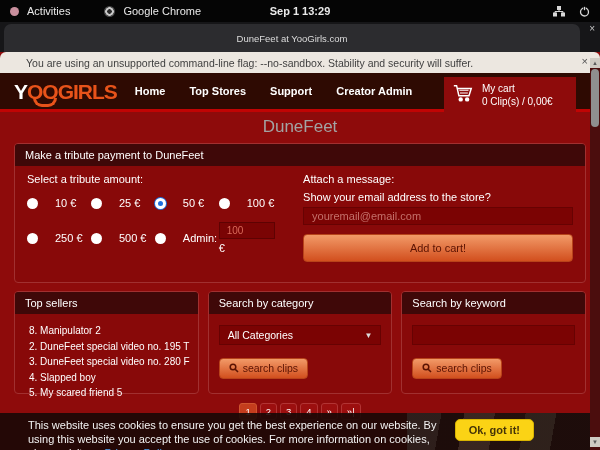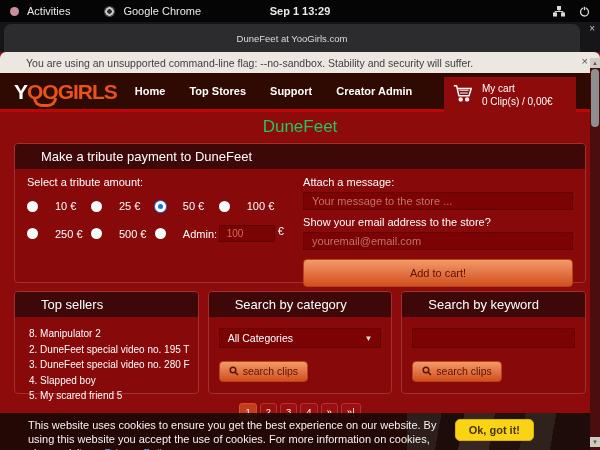--- a/index.html
+++ b/index.html
@@ -39,38 +39,38 @@
   .logo .smile { position:absolute; left:19px; top:17px; width:24px; height:9px;
                  border:3px solid #e8531a; border-top:none; border-radius:0 0 24px 24px; }
   .nav { display:flex; gap:24px; margin-left:18px; font-size:11px; color:#fff; font-weight:bold; }
   .nav-item { cursor:pointer; }
   .cartbox { position:absolute; right:24px; top:4px; width:132px; height:35px; background:#8e0b0b;
              display:flex; align-items:center; gap:8px; padding:2px 8px; color:#fff; }
   .cart-lines { font-size:10px; line-height:1.3; }
   .divider { height:3px; background:#c10404; }
 
   
-  .page-title { text-align:center; color:#22c55e; font-size:17px; margin-top:5px; }
+  .page-title { text-align:center; color:#a3a3a3; font-size:17px; margin-top:5px; }
 
   .panel { border:1px solid #a13030; border-radius:4px; background:#880909; }
-  .panel-hd { background:#3f0808; color:#fff; font-size:13px; padding:5px 26px;
+  .panel-hd { background:#3f0808; color:#fff; font-size:11px; padding:5px 10px;
               border-radius:3px 3px 0 0; }
   .tribute { margin:6px 14px 0; height:140px; }
   .tribute-body { display:flex; padding:7px 12px 10px; }
   .trib-left { width:48%; }
   .trib-right { width:52%; padding-left:14px; }
   .lbl { color:#fff; font-size:11px; }
   .amt-grid { display:grid; grid-template-columns:1fr 1fr 1fr 1.1fr; row-gap:13px; margin-top:12px;
               color:#fff; font-size:11px; align-items:center; }
   .amt { display:flex; align-items:center; gap:17px; cursor:pointer; }
   .radio { width:11px; height:11px; border-radius:50%; background:#fff; flex:0 0 auto; position:relative; }
   .radio.checked { background:#fff; box-shadow:0 0 0 1px #1c6fe0; border:2px solid #fff; }
   .radio.checked::after { content:""; position:absolute; inset:0; margin:auto; width:5px; height:5px;
                           border-radius:50%; background:#1c6fe0; }
-  .other-cell { display:flex; flex-direction:row; gap:3px; }
+  .other-cell { display:flex; flex-direction:column; gap:3px; }
   .other-input { width:56px; height:17px; background:#7a0404; border:1px solid #5e0202;
                  color:#d96a5a; font-size:10px; padding:0 7px; }
   .cur { color:#fff; font-size:11px; }
   .field { width:100%; height:18px; background:#7b0303; border:1px solid #670202;
            color:#e9c9c9; font-size:11px; padding:0 8px; margin-top:4px; }
   .field::placeholder { color:#c4706a; opacity:1; }
   .btn-orange { background:linear-gradient(#f29a68,#d24f1e); color:#5a1202; border:1px solid #b8431a;
                 border-radius:4px; font-size:11px; font-family:"Liberation Sans",sans-serif; cursor:pointer; }
   .addcart { width:100%; height:28px; margin-top:9px; font-size:11px; }
 
@@ -224,21 +224,20 @@
               <span>Admin:</span>
             </label>
           <div class="other-cell">
             <input class="other-input" value="100" style="">
             <span class="cur">€</span>
           </div>
         </div>
       </div>
       <div class="trib-right">
         <div class="lbl">Attach a message:</div>
-        <input class="field" placeholder="Your message to the store ..." style="">
         <div class="lbl" style="margin-top:6px;">Show your email address to the store?</div>
         <input class="field" placeholder="youremail@email.com" style="">
         <button class="btn-orange addcart">Add to cart!</button>
       </div>
     </div>
   </div>
 
   <div class="threecol">
     <div class="panel">
       <div class="panel-hd">Top sellers</div>

